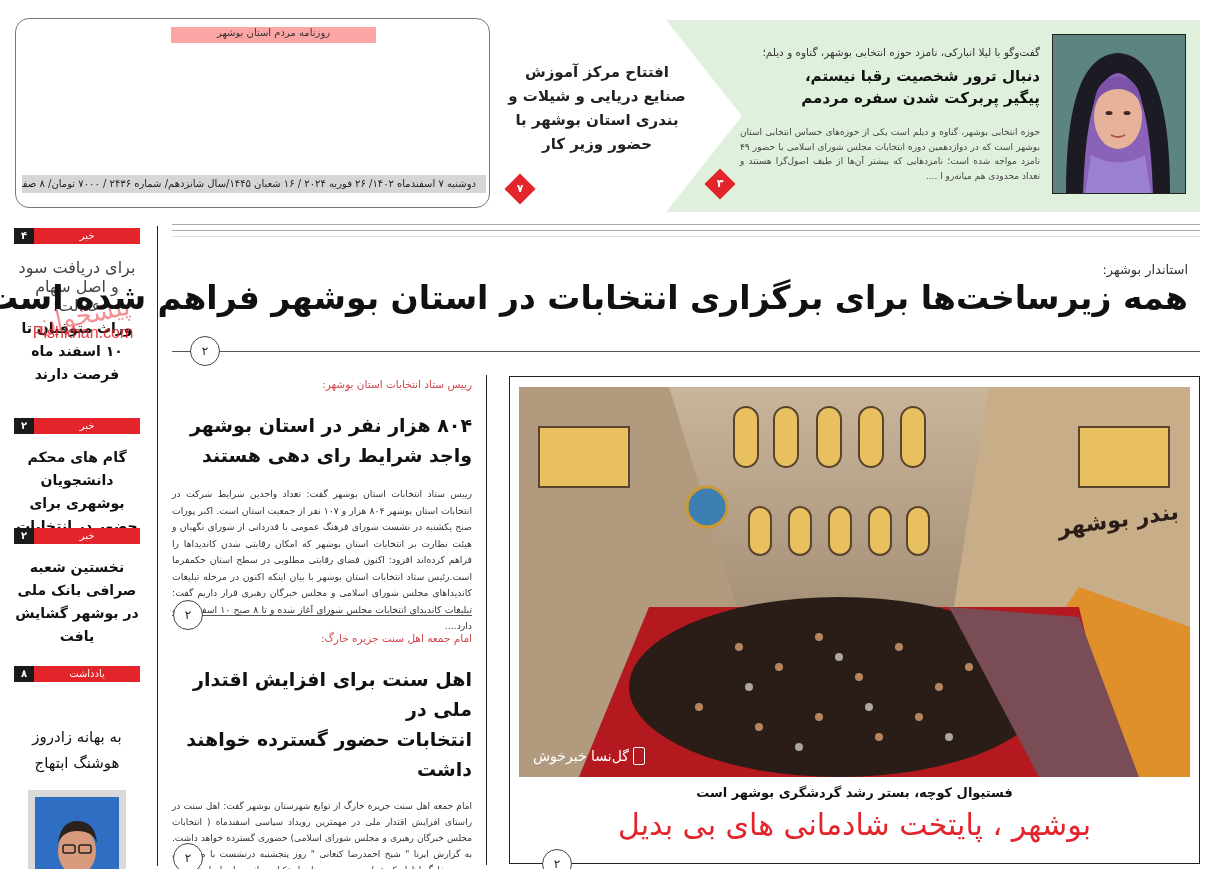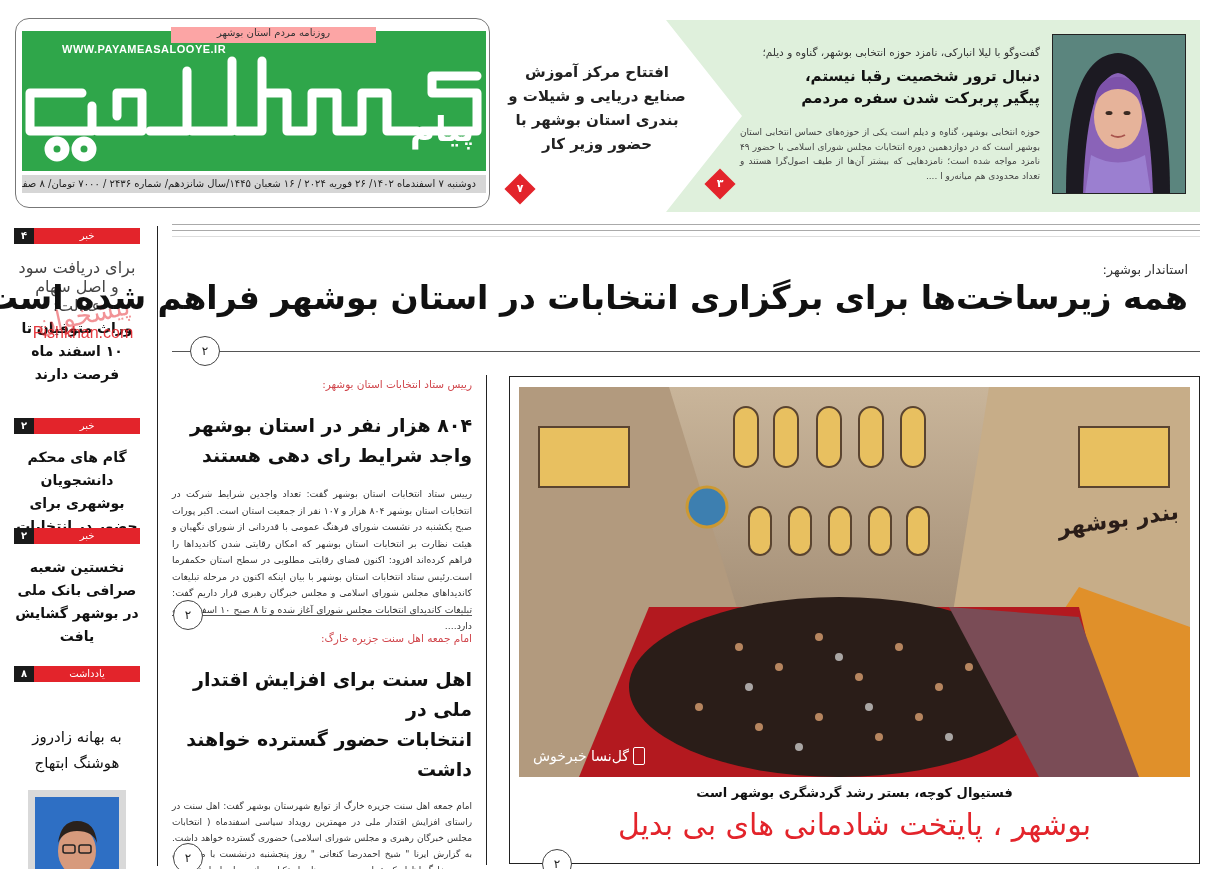--- a/index.html
+++ b/index.html
@@ -57,36 +57,20 @@
   .photo-box { position: absolute; left: 509px; top: 376px; width: 691px; height: 488px; border: 1px solid #222; }
   .photo { position: absolute; left: 9px; top: 10px; width: 671px; height: 390px; overflow: hidden; background: #8a6a4a; }
   .photo-credit { position: absolute; left: 14px; bottom: 12px; color: #fff; font-size: 14px; display: flex; align-items: center; gap: 4px; }
   .photo-kicker { position: absolute; left: 0; right: 0; top: 408px; text-align: center; font-size: 13px; font-weight: bold; color: #111; }
   .photo-hl { position: absolute; left: 0; right: 0; top: 430px; text-align: center; font-size: 30px; font-weight: normal; color: #e3242b; letter-spacing: -0.5px; }
 </style>
 </head>
 <body>
 
 <div class="masthead">
-  <div class="logo-green">
-    <svg class="logo-shape" viewBox="0 0 464 140">
-      <g fill="none" stroke="#fff" stroke-width="9" stroke-linecap="round" stroke-linejoin="round">
-        <path d="M8 62 H60 M8 62 V100 H70 V75"></path>
-        <path d="M75 100 H120 V62 H95 V85"></path>
-        <path d="M128 100 H165 V40"></path>
-        <path d="M170 100 H210 V30"></path>
-        <path d="M215 100 H240 V30 M240 62 H265 V100 H290 V62 H315 V100 H340 V62 H365 V100 H395"></path>
-        <path d="M400 100 H455 V62 H410 V45 H455"></path>
-        <circle cx="35" cy="118" r="8"></circle>
-          <circle cx="62" cy="118" r="8"></circle>
-      </g>
-    </svg>
-    <div class="logo-url">WWW.PAYAMEASALOOYE.IR</div>
-    <div class="logo-payam">پیام</div>
-  </div>
   <div class="tagline">روزنامه مردم استان بوشهر</div>
   <div class="dateline">دوشنبه ۷ اسفندماه ۱۴۰۲/ ۲۶ فوریه ۲۰۲۴ / ۱۶ شعبان ۱۴۴۵/سال شانزدهم/ شماره ۲۴۳۶ / ۷۰۰۰ تومان/ ۸ صفحه</div>
 </div>
 
 <div class="teaser-white">
   <h3>افتتاح مرکز آموزش صنایع دریایی و شیلات و بندری استان بوشهر با حضور وزیر کار</h3>
   <div class="diamond" style="left:12px; top:158px;">
     <span>۷</span>
   </div>
 </div>

